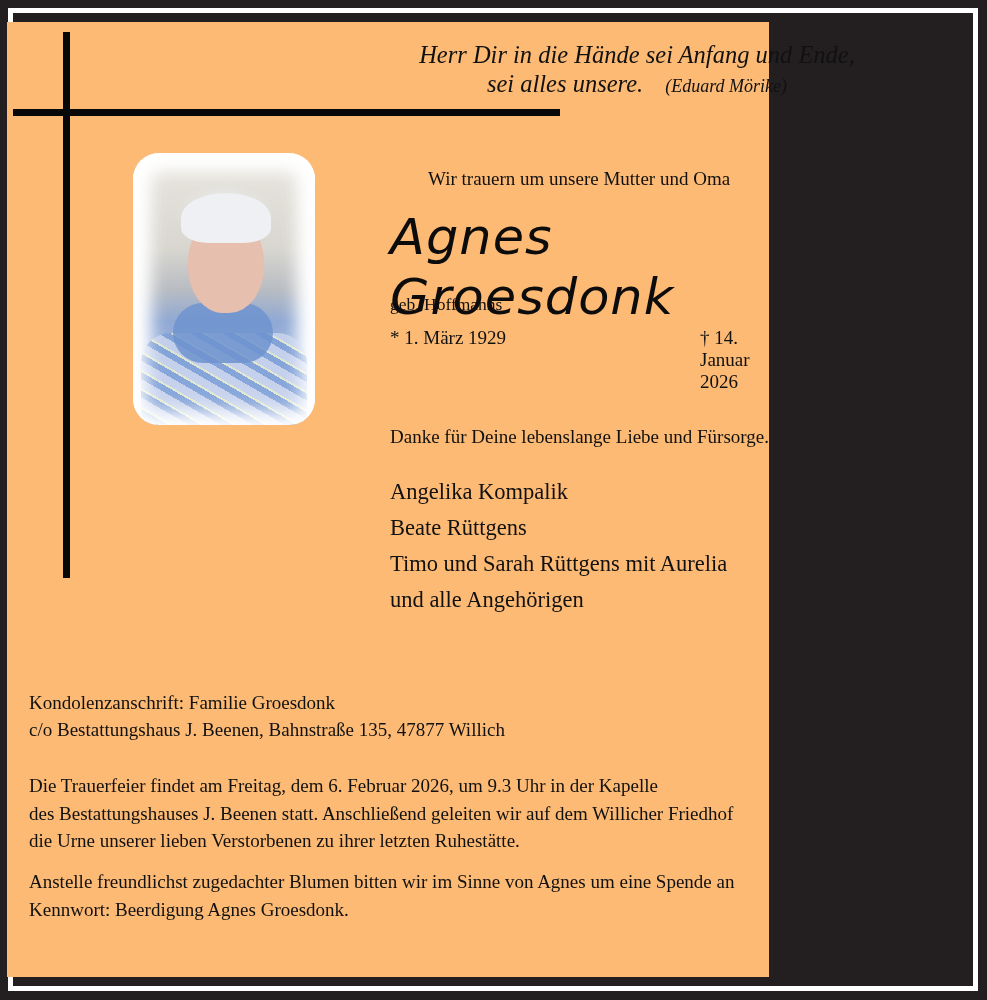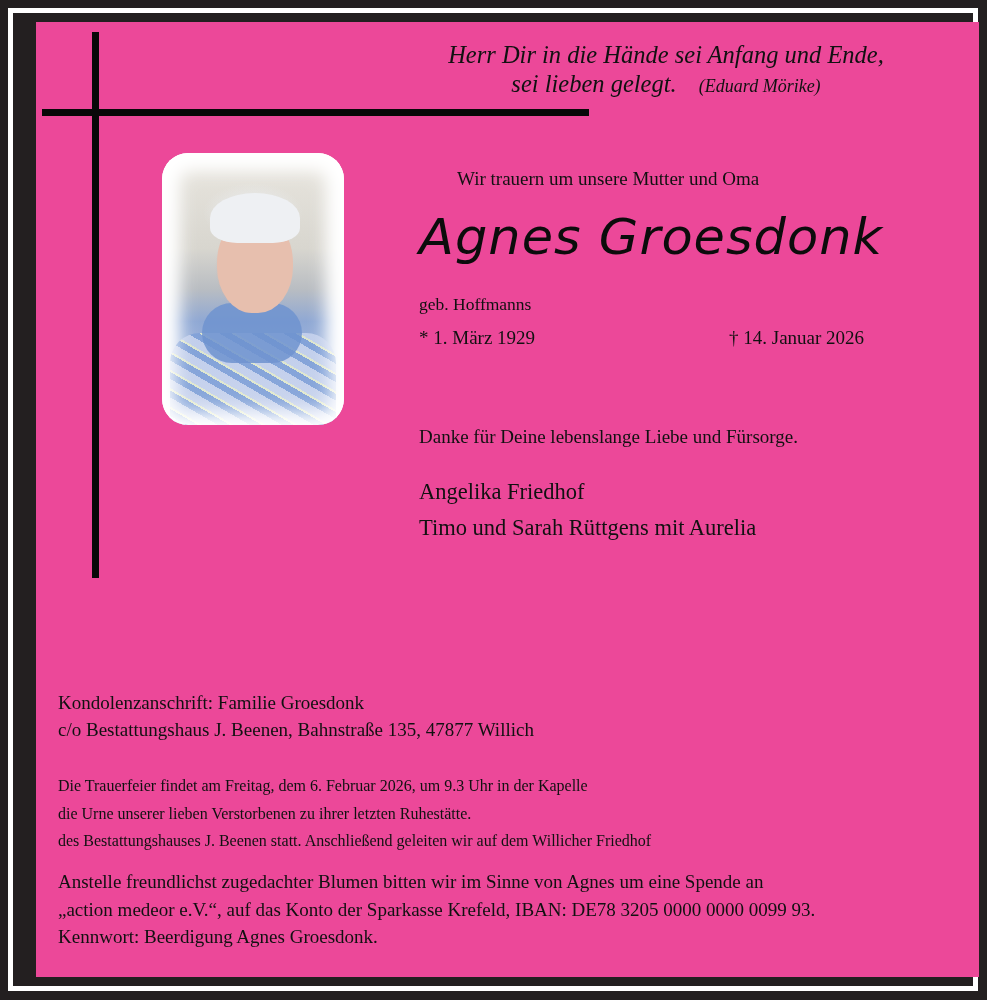--- a/index.html
+++ b/index.html
@@ -1,20 +1,20 @@
 <!DOCTYPE html>
 <html><head>
 <meta charset="utf-8">
 <style>
   html, body { margin:0; padding:0; }
   body { width:987px; height:1000px; background:#231f20; position:relative; overflow:hidden;
          font-family:"Liberation Serif", "DejaVu Serif", serif; color:#111; }
   .gap { position:absolute; left:8px; top:8px; width:970px; height:983px; background:#fff; }
   .inner-frame { position:absolute; left:13px; top:13px; width:960px; height:973px; background:#231f20; }
-  .content { position:absolute; left:36px; top:22px; width:943px; height:955px; background:#ec4899; }
+  .content { position:absolute; left:7px; top:22px; width:762px; height:955px; background:#fdba74; }
   .abs { position:absolute; }
   .cross-v { left:56px; top:10px; width:7px; height:546px; background:#080808; }
   .cross-h { left:6px; top:87px; width:547px; height:7px; background:#080808; }
   .quote { left:360px; top:18px; width:540px; text-align:center; font-style:italic; font-size:24.5px; line-height:29px; }
   .quote .author { font-size:18px;margin-left:16px; }
   .photo { left:126px; top:131px; width:182px; height:272px; border-radius:26px; overflow:hidden;
            background:#fff; }
   .photo-inner { position:absolute; inset:0; border-radius:26px;
      background:
        radial-gradient(ellipse 38px 48px at 50% 42%, #e8c3b3 0%, #dcb0a0 60%, rgba(220,176,160,0) 100%),
@@ -35,72 +35,73 @@
   .t18 { font-size:19px; line-height:22px; }
   .intro { left:411px; top:146px;margin-left:32px; }
   .name { left:383px; top:185px; font-family:"DejaVu Sans", sans-serif; font-style:oblique; font-weight:300;
           font-size:50px; letter-spacing:1px; line-height:60px; color:#0c0c0c; transform:scaleX(1.02); transform-origin:left; }
   .maiden { left:383px; top:263px; font-size:17.5px;margin-top:9px; }
   .born { left:383px; top:305px; }
   .died { left:693px; top:305px; }
   .thanks { left:383px; top:404px; }
   .mourners { left:383px; top:452px; font-size:22.5px; line-height:36px; }
   .condolence { left:22px; top:667px; font-size:19px; line-height:27px; }
-  .ceremony { left:22px; top:750px; font-size:16px; line-height:27.5px; white-space:nowrap; }
+  .ceremony { left:22px; top:750px; font-size:19px; line-height:27.5px; white-space:nowrap; }
   .donation { left:22px; top:846px; font-size:19px; line-height:27.5px; white-space:nowrap; }
   .line { display:block; white-space:nowrap; }
 </style>
 </head>
 <body>
 
 <div class="gap"></div>
 <div class="inner-frame"></div>
 
 <div class="content">
 
   <div class="abs cross-v"></div>
   <div class="abs cross-h"></div>
 
   <div class="abs quote">
     <span class="line">Herr Dir in die Hände sei Anfang und Ende,</span>
-    <span class="line"><span>sei lieben gelegt.</span> <span class="author">(Eduard Mörike)</span></span>
+    <span class="line"><span>sei alles unsere.</span> <span class="author">(Eduard Mörike)</span></span>
   </div>
 
   <div class="abs photo">
     <div class="photo-inner"></div>
     <div class="photo-shirt"></div>
     <div class="photo-shawl"></div>
     <div class="photo-face"></div>
     <div class="photo-hair"></div>
     <div class="photo-mask"></div>
   </div>
 
   <div class="abs t18 intro" style="left:389px;">Wir trauern um unsere Mutter und Oma</div>
   <div class="abs name">Agnes Groesdonk</div>
   <div class="abs maiden">geb. Hoffmanns</div>
   <div class="abs t18 born">* 1. März 1929</div>
   <div class="abs t18 died">† 14. Januar 2026</div>
 
   <div class="abs t18 thanks">Danke für Deine lebenslange Liebe und Fürsorge.</div>
 
   <div class="abs mourners">
-    <span class="line">Angelika Friedhof</span>
+    <span class="line">Angelika Kompalik</span>
+    <span class="line">Beate Rüttgens</span>
     <span class="line">Timo und Sarah Rüttgens mit Aurelia</span>
+    <span class="line">und alle Angehörigen</span>
   </div>
 
   <div class="abs condolence">
     <span class="line">Kondolenzanschrift: Familie Groesdonk</span>
     <span class="line">c/o Bestattungshaus J. Beenen, Bahnstraße 135, 47877 Willich</span>
   </div>
 
   <div class="abs ceremony">
     <span class="line">Die Trauerfeier findet am Freitag, dem 6. Februar 2026, um 9.3 Uhr in der Kapelle</span>
+    <span class="line">des Bestattungshauses J. Beenen statt. Anschließend geleiten wir auf dem Willicher Friedhof</span>
     <span class="line">die Urne unserer lieben Verstorbenen zu ihrer letzten Ruhestätte.</span>
-    <span class="line">des Bestattungshauses J. Beenen statt. Anschließend geleiten wir auf dem Willicher Friedhof</span>
   </div>
 
   <div class="abs donation">
     <span class="line">Anstelle freundlichst zugedachter Blumen bitten wir im Sinne von Agnes um eine Spende an</span>
-    <span class="line">„action medeor e.V.“, auf das Konto der Sparkasse Krefeld, IBAN: DE78 3205 0000 0000 0099 93.</span>
     <span class="line">Kennwort: Beerdigung Agnes Groesdonk.</span>
   </div>
 
 </div>
 
 </body></html>

